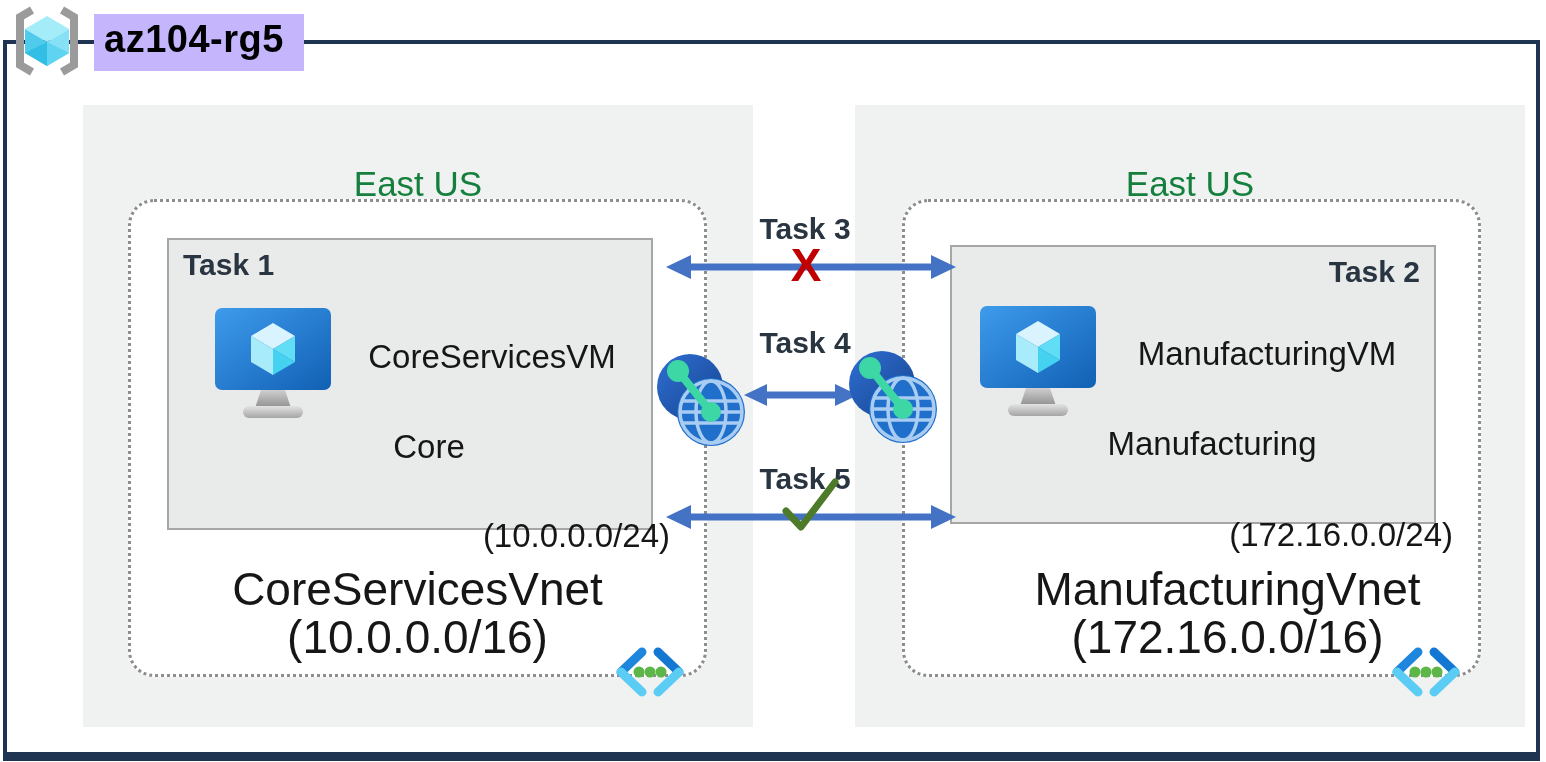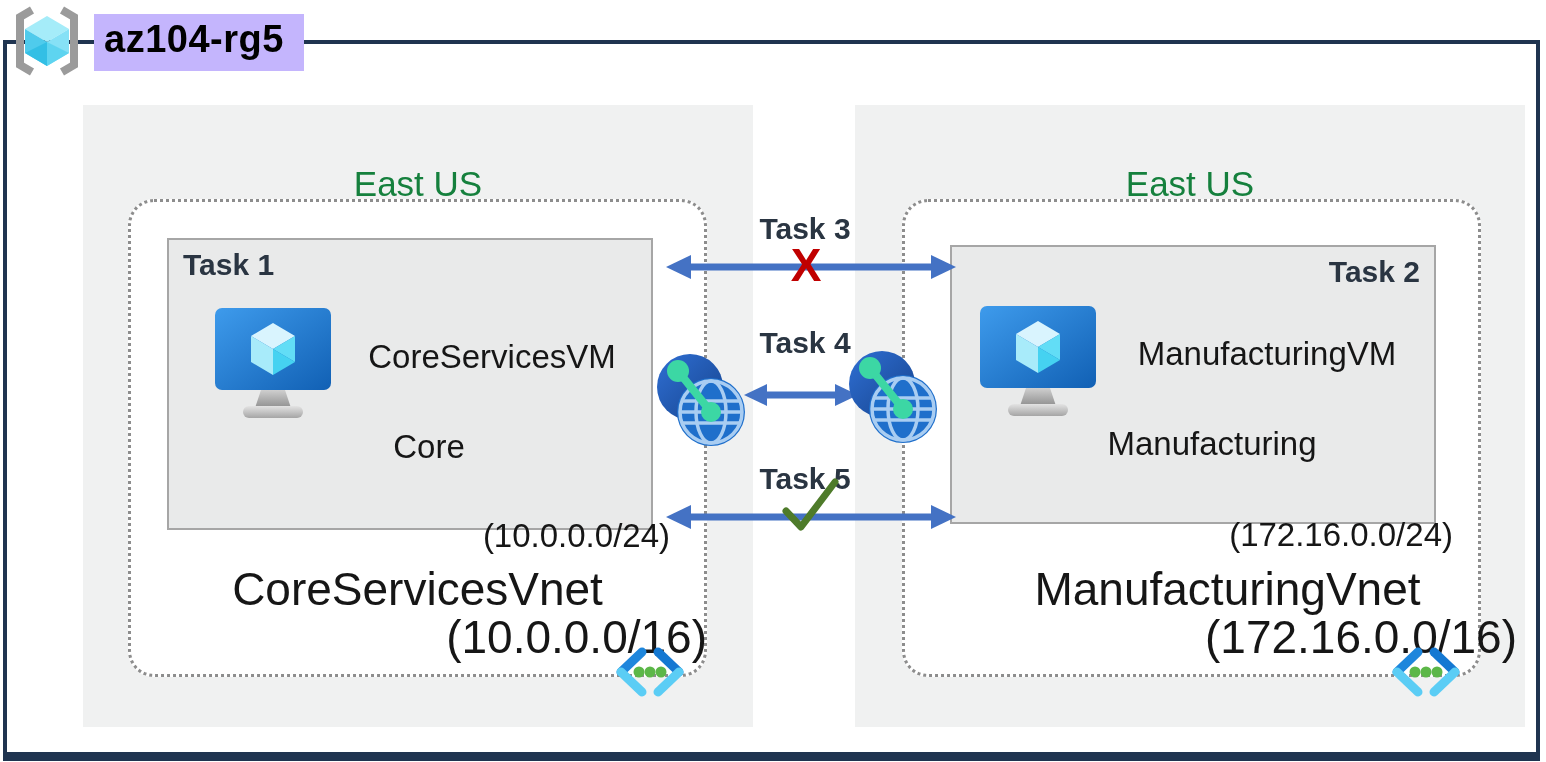--- a/index.html
+++ b/index.html
@@ -31,21 +31,21 @@
     border:3px dotted #8D8D8D;border-radius:26px;box-sizing:border-box;z-index:2;
   }
   .vnet-box.left{left:128px;}
   .vnet-box.right{left:902px;}
   .vnet-name,.vnet-cidr{
     position:absolute;width:579px;text-align:center;font-size:46px;color:#161616;z-index:3;
   }
   .vnet-name.left,.vnet-cidr.left{left:128px;}
   .vnet-name.right,.vnet-cidr.right{left:902px;padding-left:36px;}
   .vnet-name{top:562px;}
-  .vnet-cidr{top:610px;text-align:right;}
+  .vnet-cidr{top:610px;}
   .task-box{
     position:absolute;background:#E9EAEA;border:2px solid #A6A6A6;box-sizing:border-box;z-index:3;padding-left:19px;
   }
   .task-box.t1{left:167px;top:238px;width:486px;height:292px;}
   .task-box.t2{left:950px;top:245px;width:486px;height:279px;}
   .task-label{
     position:absolute;font-size:30px;font-weight:700;color:#2A3542;
   }
   .task-box .task-label.tl{left:14px;top:8px;}
   .task-box .task-label.tr{right:14px;top:8px;}

